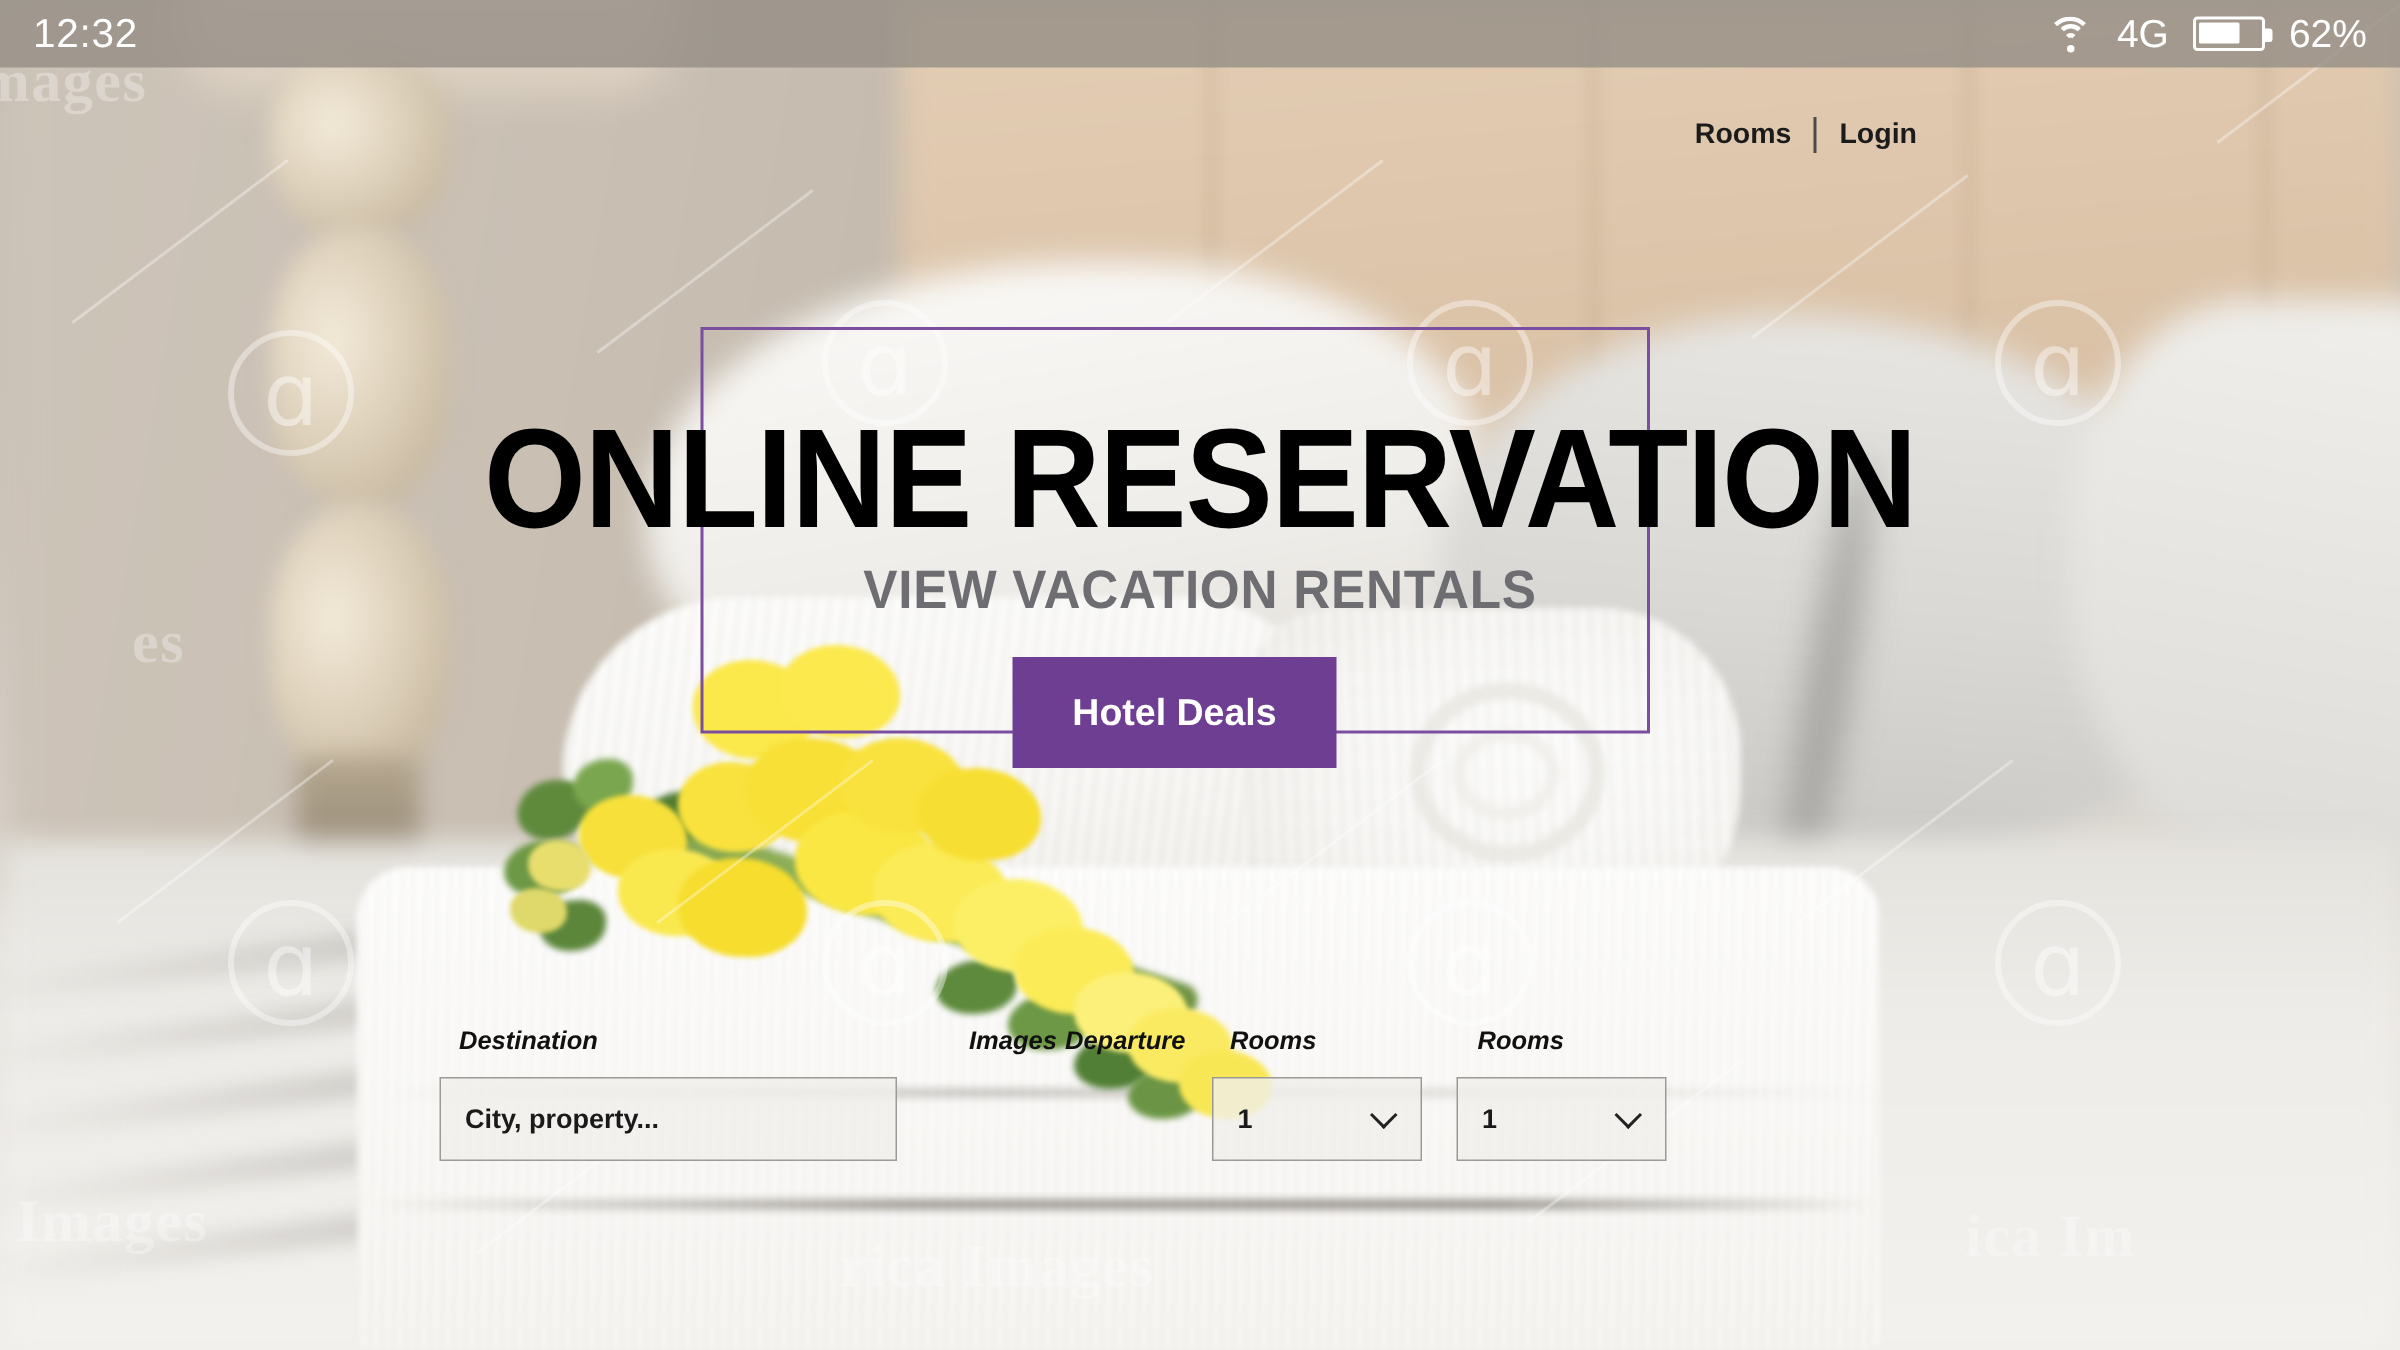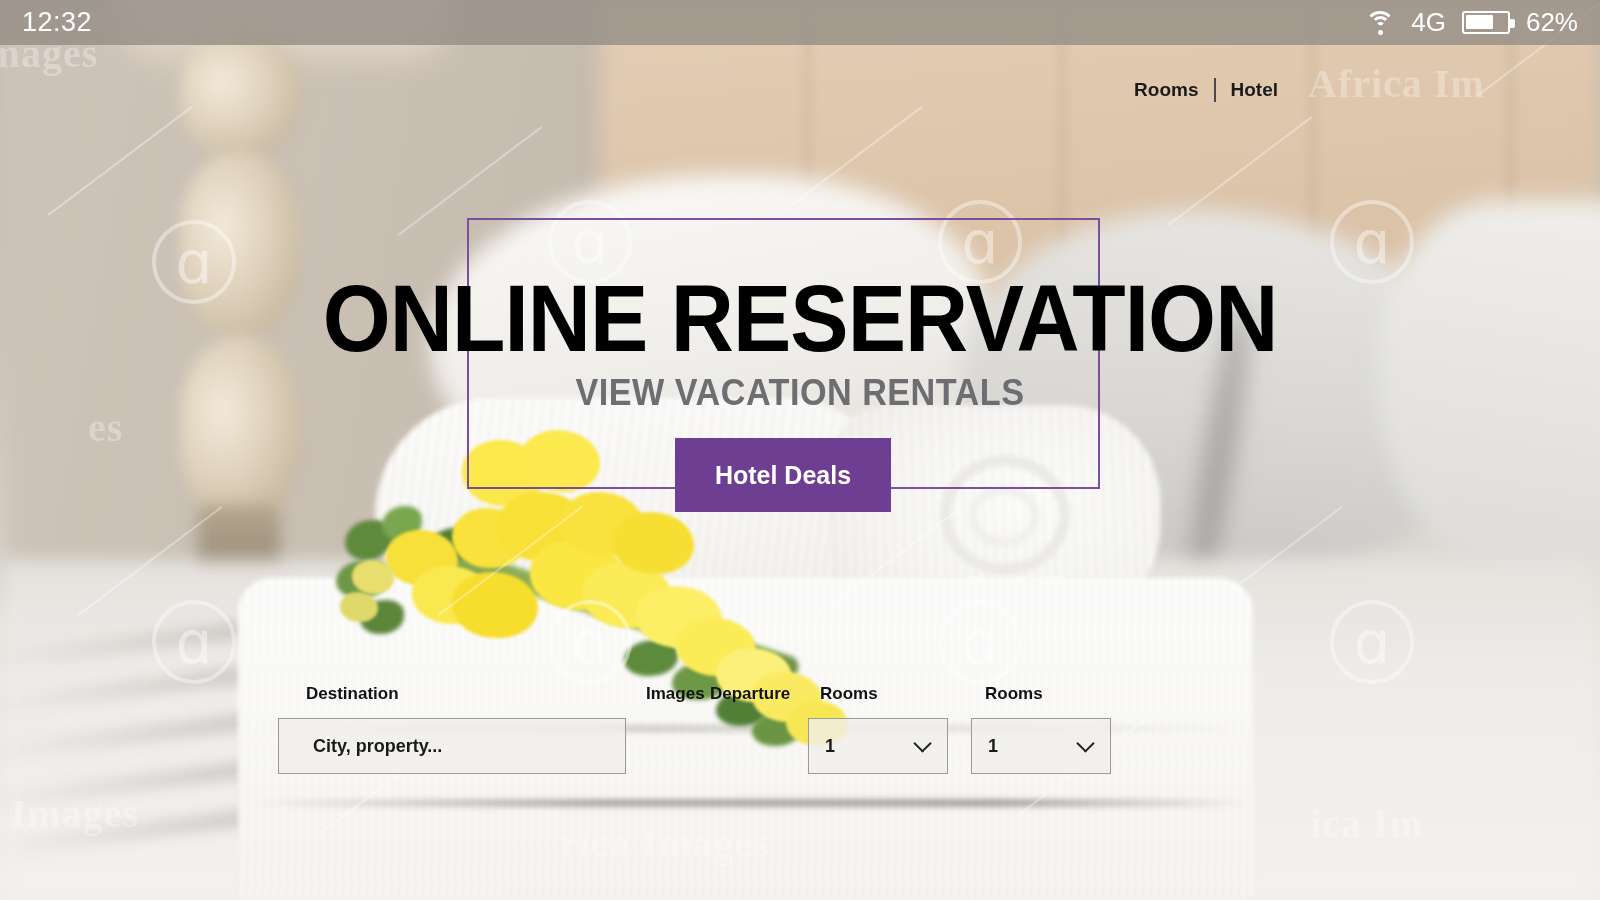--- a/index.html
+++ b/index.html
@@ -225,20 +225,21 @@
     font-size:25px; font-weight:700; cursor:pointer;
     font-family:"Liberation Sans", sans-serif;
   }
 
   
   #searchbar { position:absolute; left:0; top:684px; width:1600px; height:100px; z-index:28; }
   .fld { position:absolute; }
   .fld-label {
     position:absolute; top:0; font-size:17px; font-weight:700; color:#111;
     white-space:nowrap;
+    font-style:italic;
   }
   .fld-box {
     position:absolute; top:34px; height:56px;
     background:rgba(240,239,235,.80);
     border:1px solid #9c9a96;
     display:flex; align-items:center;
   }
   .fld-box .val {
     padding-left:16px; font-size:18px; font-weight:700; color:#1a1a1a;
   }
@@ -322,21 +323,20 @@
 
   <span class="wm-a" style="left:152px;top:220px">ɑ</span>
   <span class="wm-a" style="left:548px;top:200px">ɑ</span>
   <span class="wm-a" style="left:938px;top:200px">ɑ</span>
   <span class="wm-a" style="left:1330px;top:200px">ɑ</span>
   <span class="wm-a" style="left:152px;top:600px">ɑ</span>
   <span class="wm-a" style="left:548px;top:600px">ɑ</span>
   <span class="wm-a" style="left:938px;top:600px">ɑ</span>
   <span class="wm-a" style="left:1330px;top:600px">ɑ</span>
   <span class="wm-txt" style="left:-30px;top:30px">Images</span>
-  <span class="wm-txt" style="left:1308px;top:60px">Africa Im</span>
   <span class="wm-txt" style="left:-40px;top:790px">ca Images</span>
   <span class="wm-txt" style="left:560px;top:820px">rica Images</span>
   <span class="wm-txt" style="left:1310px;top:800px">ica Im</span>
   <span class="wm-txt" style="left:88px;top:404px">es</span>
   <div class="wm-line" style="left:30px;top:160px"></div>
   <div class="wm-line" style="left:380px;top:180px"></div>
   <div class="wm-line" style="left:760px;top:160px"></div>
   <div class="wm-line" style="left:1150px;top:170px"></div>
   <div class="wm-line" style="left:1460px;top:40px"></div>
   <div class="wm-line" style="left:60px;top:560px"></div>
@@ -361,33 +361,33 @@
       <span class="batt-fill" id="battfill" style="width: 26.66px;"></span>
       <span class="batt-nub"></span>
     </span>
     <span class="pct">62%</span>
   </div>
 </div>
 
 <div id="topnav">
   <a href="#">Rooms</a>
   <span class="nav-div"></span>
-  <a href="#">Hotel</a>
+  <a href="#">Login</a>
 </div>
 
 <div id="hero-box"></div>
 <h1 id="hero-title">ONLINE RESERVATION</h1>
 <div id="hero-sub">VIEW VACATION RENTALS</div>
 <button id="deals-btn">Hotel Deals</button>
 
 <div id="searchbar">
 
   <div class="fld">
     <span class="fld-label" style="left:306px">Destination</span>
-    <div class="fld-box" style="left:278px; width:348px;padding-left:18px;">
+    <div class="fld-box" style="left:293px; width:305px;">
       <span class="ph">City, property...</span>
     </div>
   </div>
 
   <span class="fld-label" style="left:646px; top:0;">Images</span>
   <span class="fld-label" style="left:710px; top:0;">Departure</span>
 
   <div class="fld">
     <span class="fld-label" style="left:820px">Rooms</span>
     <div class="fld-box" style="left:808px; width:140px;">

